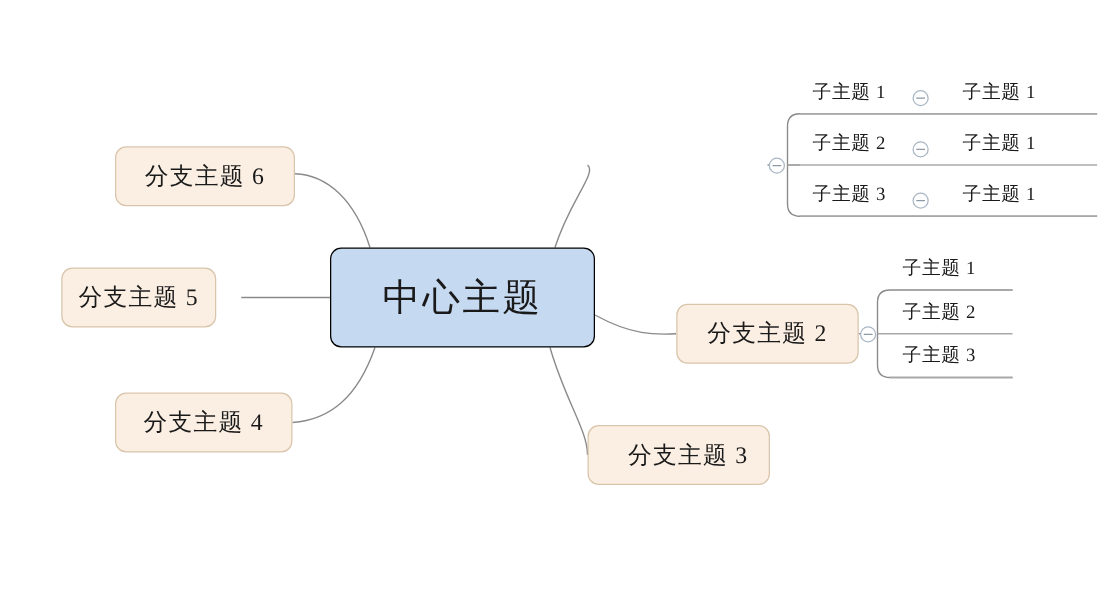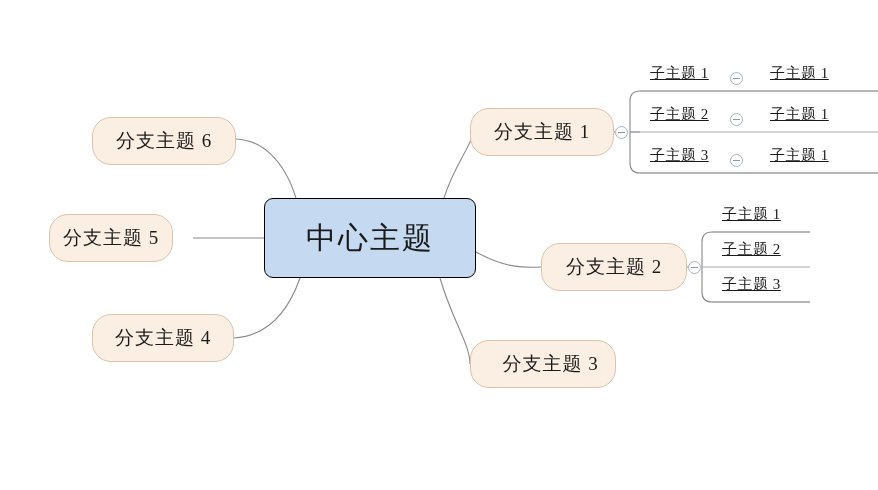--- a/index.html
+++ b/index.html
@@ -40,37 +40,36 @@
     border: 1px solid #000000;
     border-radius: 9px;
     color: #1a1a1a;
     font-size: 30px;
     letter-spacing: 2px;
   }
 
   .branch-node {
     background: #fbefe3;
     border: 1px solid #d9c5ac;
-    border-radius: 19px;
+    border-radius: 9px;
     color: #1a1a1a;
     font-size: 19px;
     letter-spacing: 1px;
   }
 
   .subtopic {
     position: absolute;
     box-sizing: border-box;
     display: flex;
     align-items: center;
     white-space: nowrap;
     color: #1a1a1a;
     font-size: 15px;
     letter-spacing: 0.5px;
     padding-bottom: 12px;
-    text-decoration: underline;
   }
 
   .collapse-icon {
     position: absolute;
     width: 13px;
     height: 13px;
     border: 1px solid #a9b6c4;
     border-radius: 50%;
     background: #ffffff;
     box-sizing: border-box;
@@ -123,23 +122,20 @@
       <path d="M 712,232 L 810,232" stroke="#a8a8a8"></path>
       <path d="M 702,267 L 810,267" stroke="#a8a8a8"></path>
       <path d="M 712,302 L 810,302" stroke="#a8a8a8"></path>
     </g>
   </svg>
 
   <div class="node central-node" style="left:264px; top:198px; width:212px; height:80px;">
     <span>中心主题</span>
   </div>
 
-  <div class="node branch-node" style="left:470px; top:108px; width:144px; height:48px;">
-    <span>分支主题 1</span>
-  </div>
 
   <div class="node branch-node" style="left:541px; top:243px; width:146px; height:48px;">
     <span>分支主题 2</span>
   </div>
 
   <div class="node branch-node" style="left:470px; top:340px; width:146px; height:48px;padding-left:15px;">
     <span>分支主题 3</span>
   </div>
 
   <div class="node branch-node" style="left:92px; top:314px; width:142px; height:48px;text-align:right;">

